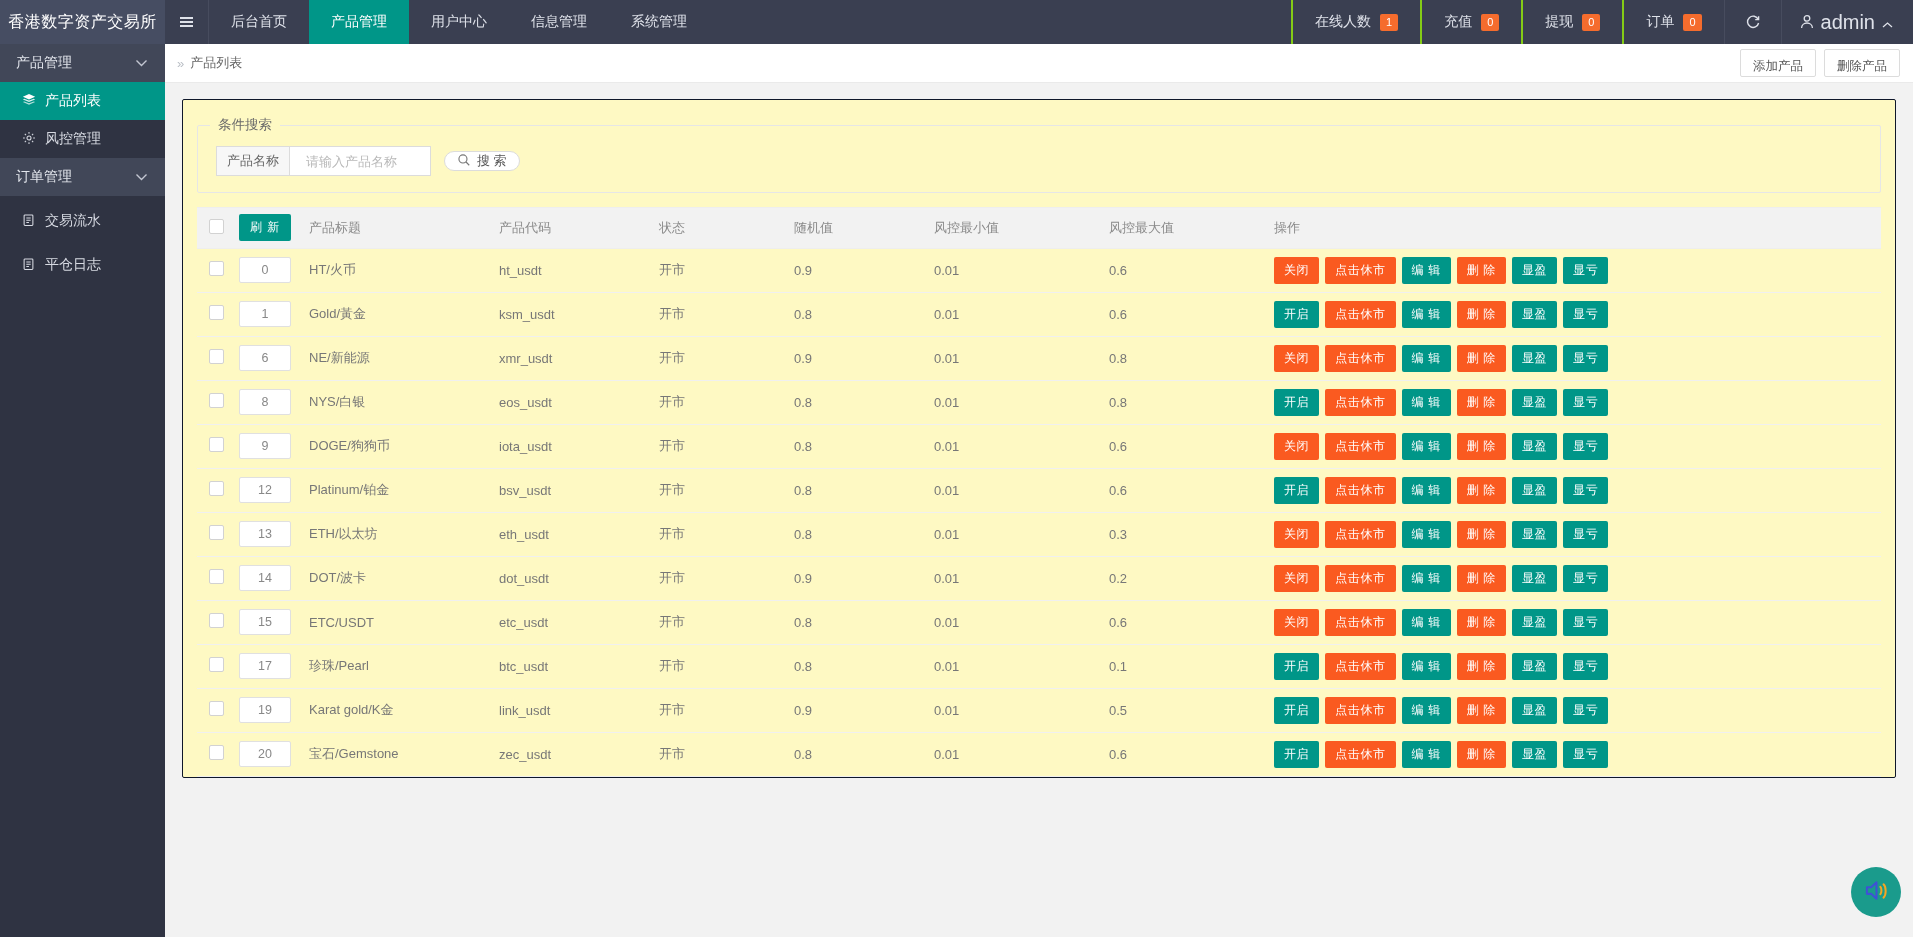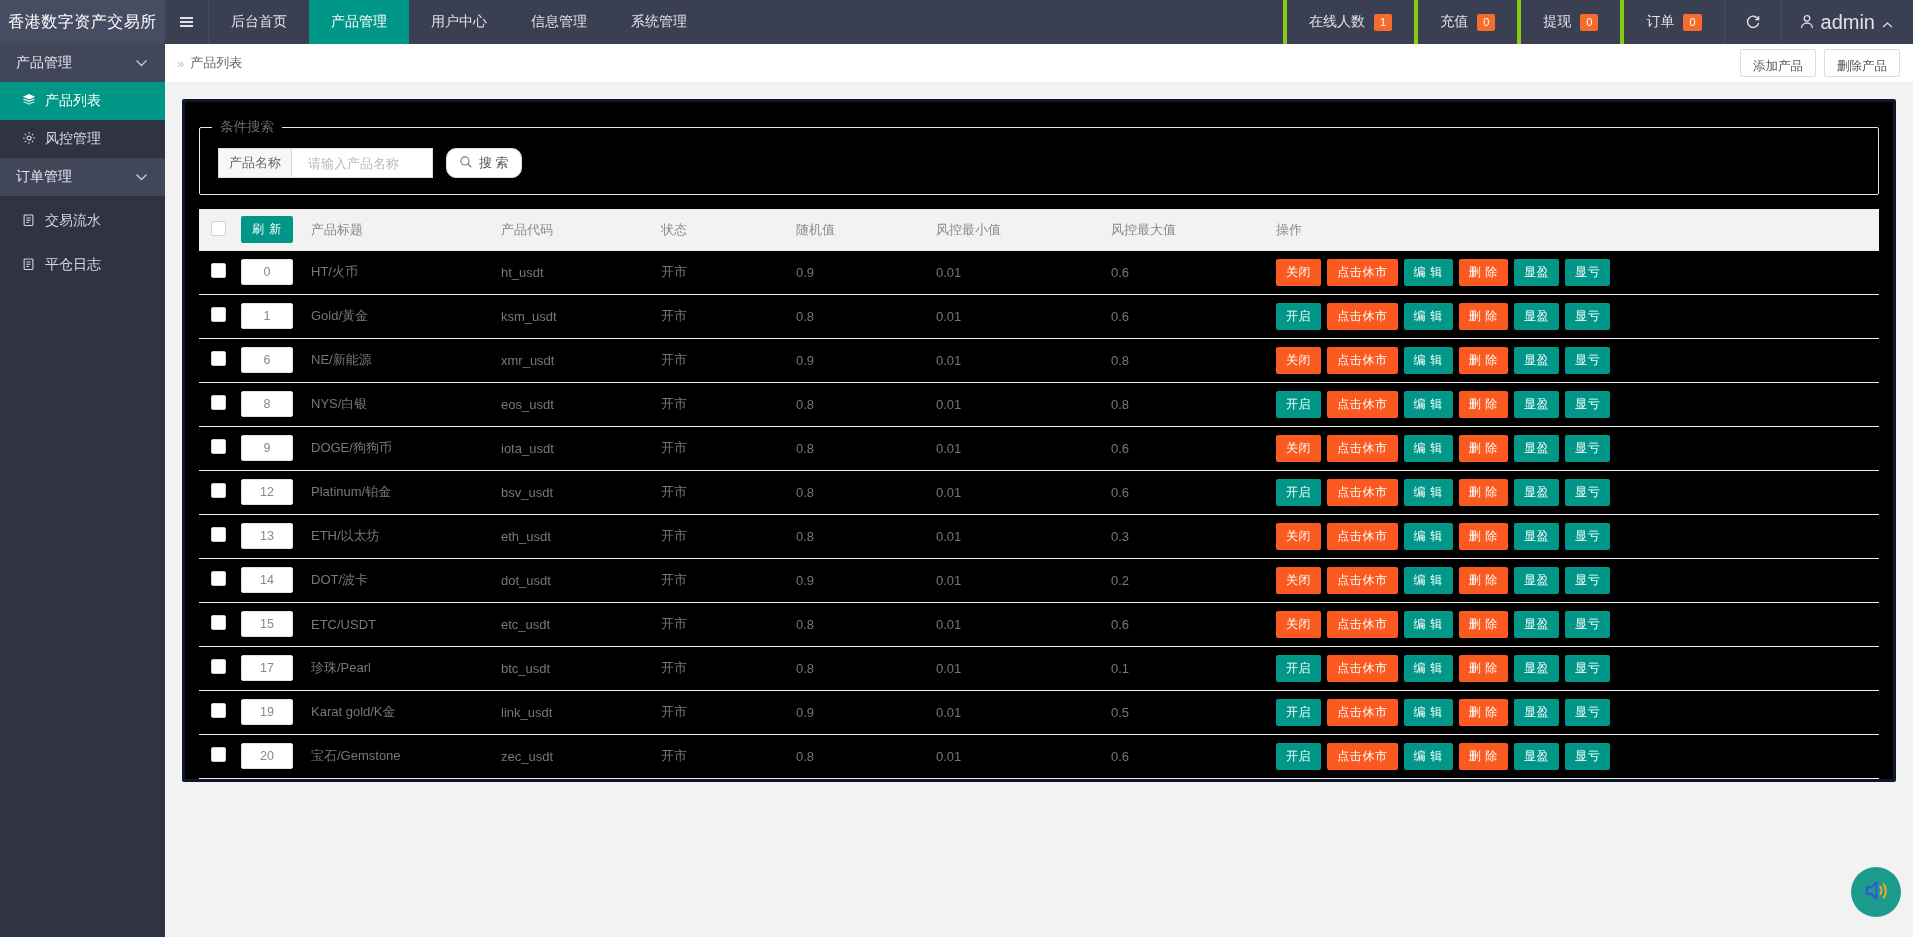--- a/index.html
+++ b/index.html
@@ -31,21 +31,21 @@
   .hamburger .bars i:nth-child(3){ width:13px; }
   .navitem {
     padding: 0 22px; display: flex; align-items: center; justify-content:center;
     color: #dfe2ea; font-size: 14px; cursor: pointer; min-width: 82px;
   }
   .navitem.active { background: #009688; color: #fff; }
   .nav-spacer { flex: 1; }
   .statitem {
     padding: 12px 22px; display: flex; align-items: center; gap: 9px;
     color: #dfe2ea; font-size: 14px; cursor: pointer;
-    border-left: 4px solid #84cc16;
+    border-left: 2px solid #84cc16;
   }
   .badge {
     background: #f56c2d; color: #fff; font-size: 11px; line-height: 1;
     padding: 3px 6px; border-radius: 2px; min-width: 17px; text-align: center;
   }
   .iconitem {
     padding: 0 20px; display: flex; align-items: center;
     color: #dfe2ea; cursor: pointer; border-left: 1px solid #474c5e;
   }
   .useritem {
@@ -87,21 +87,21 @@
   .bc .arrows { color:#b9bec5; font-size: 13px; }
   .bc .crumb { color: #666; }
   .bcbar .spacer { flex: 1; }
   .topbtn {
     height: 28px; padding: 8px 12px; border: 1px solid #dcdcdc; background: #fff;
     color: #555; font-size: 12.5px; border-radius: 2px; cursor: pointer;
     margin-left: 8px; font-family: inherit;
   }
 
   .card {
-    margin: 16px 17px 0 17px; background: #000000; border: 3px solid #0f172a;
+    margin: 16px 17px 0 17px; background: #fef9c3; border: 1px solid #0f172a;
     border-radius: 2px; width: 1714px;
   }
   .fieldset {
     margin: 16px 14px 0 14px; border: 1px solid #e6e6e6; border-radius: 2px;
     padding: 0 0 16px 0; position: relative;
   }
   .fieldset > legend {
     margin-left: 12px; padding: 0 8px; color: #6a6a6a; font-size: 13.5px;
   }
   .searchrow { display: flex; align-items: center; padding: 12px 0 0 18px; gap: 13px; }
@@ -110,21 +110,21 @@
     background: #f7f7f7; border: 1px solid #dcdcdc; border-right: none;
     display: flex; align-items: center; padding: 0 10px;
     color: #666; font-size: 13px;
   }
   .input-field {
     border: 1px solid #dcdcdc; width: 142px; padding: 0 16px;
     font-size: 13px; color: #555; outline: none; font-family: inherit;
   }
   .input-field::placeholder { color: #b9b9b9; }
   .searchbtn {
-    height: 30px; padding: 0 12px; border: 1px solid #dcdcdc; background: #fff;
+    height: 20px; padding: 0 12px; border: 1px solid #dcdcdc; background: #fff;
     color: #555; font-size: 13px; cursor: pointer; display:flex;
     align-items:center; gap: 6px; border-radius: 10px; font-family: inherit;
   }
 
   
   .tablewrap { margin: 14px 14px 0 14px; border-top: 1px solid #eee; }
   table.grid { width: 100%; border-collapse: collapse; table-layout: fixed; }
   table.grid thead th {
     background: #f2f2f2; height: 40px; font-weight: normal;
     color: #8a8a8a; font-size: 13px; text-align: left; padding: 0 0 0 4px;

